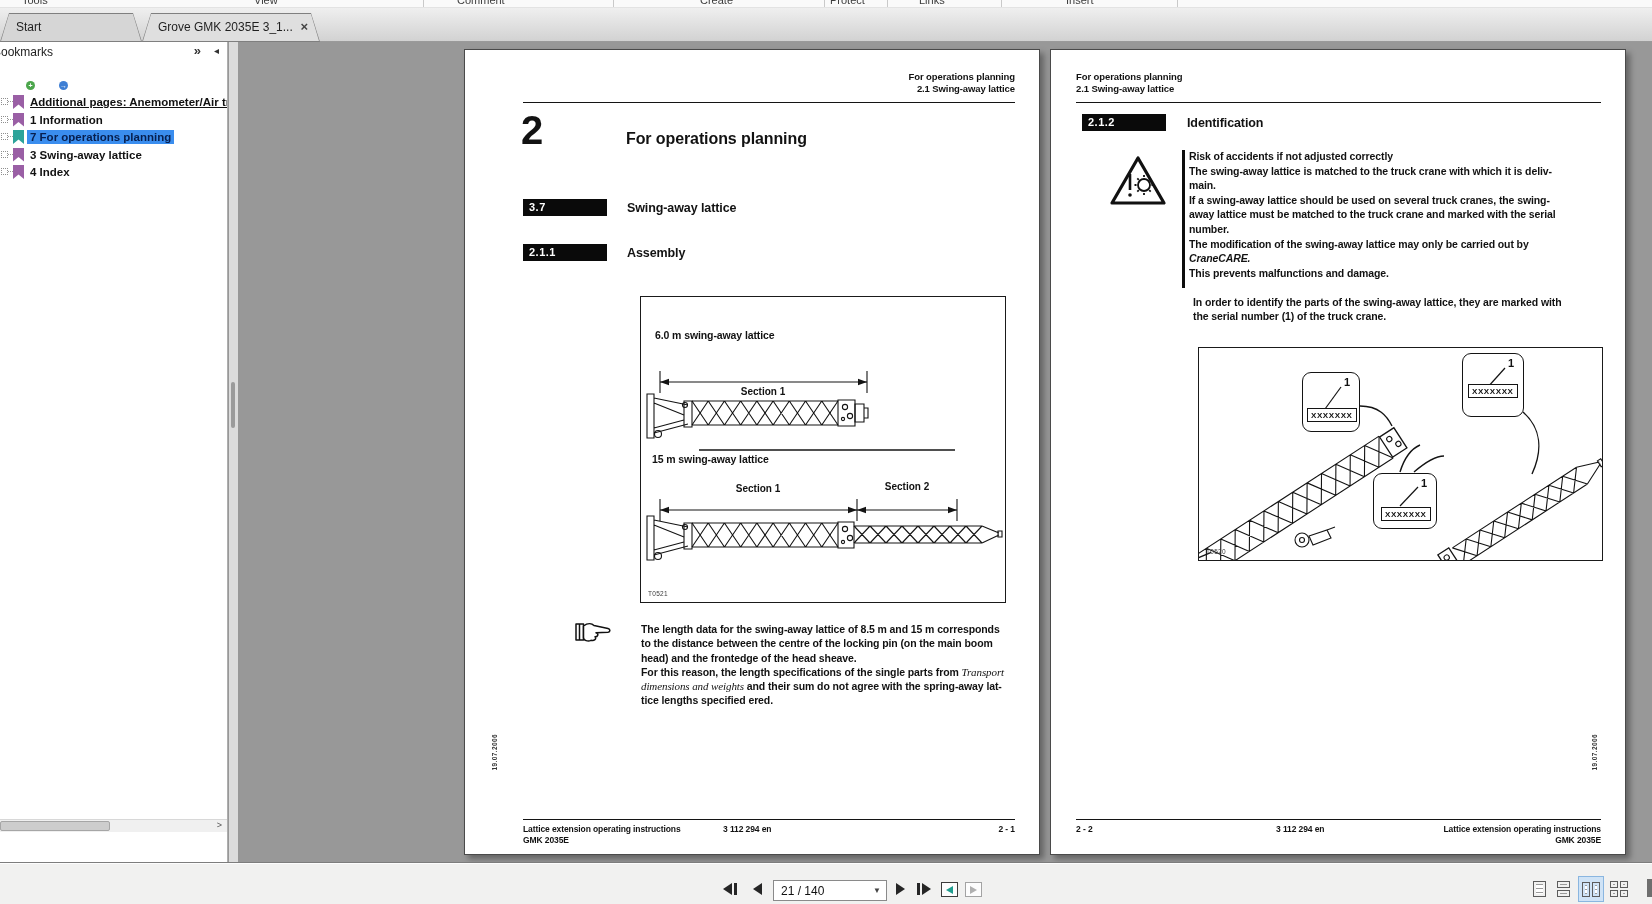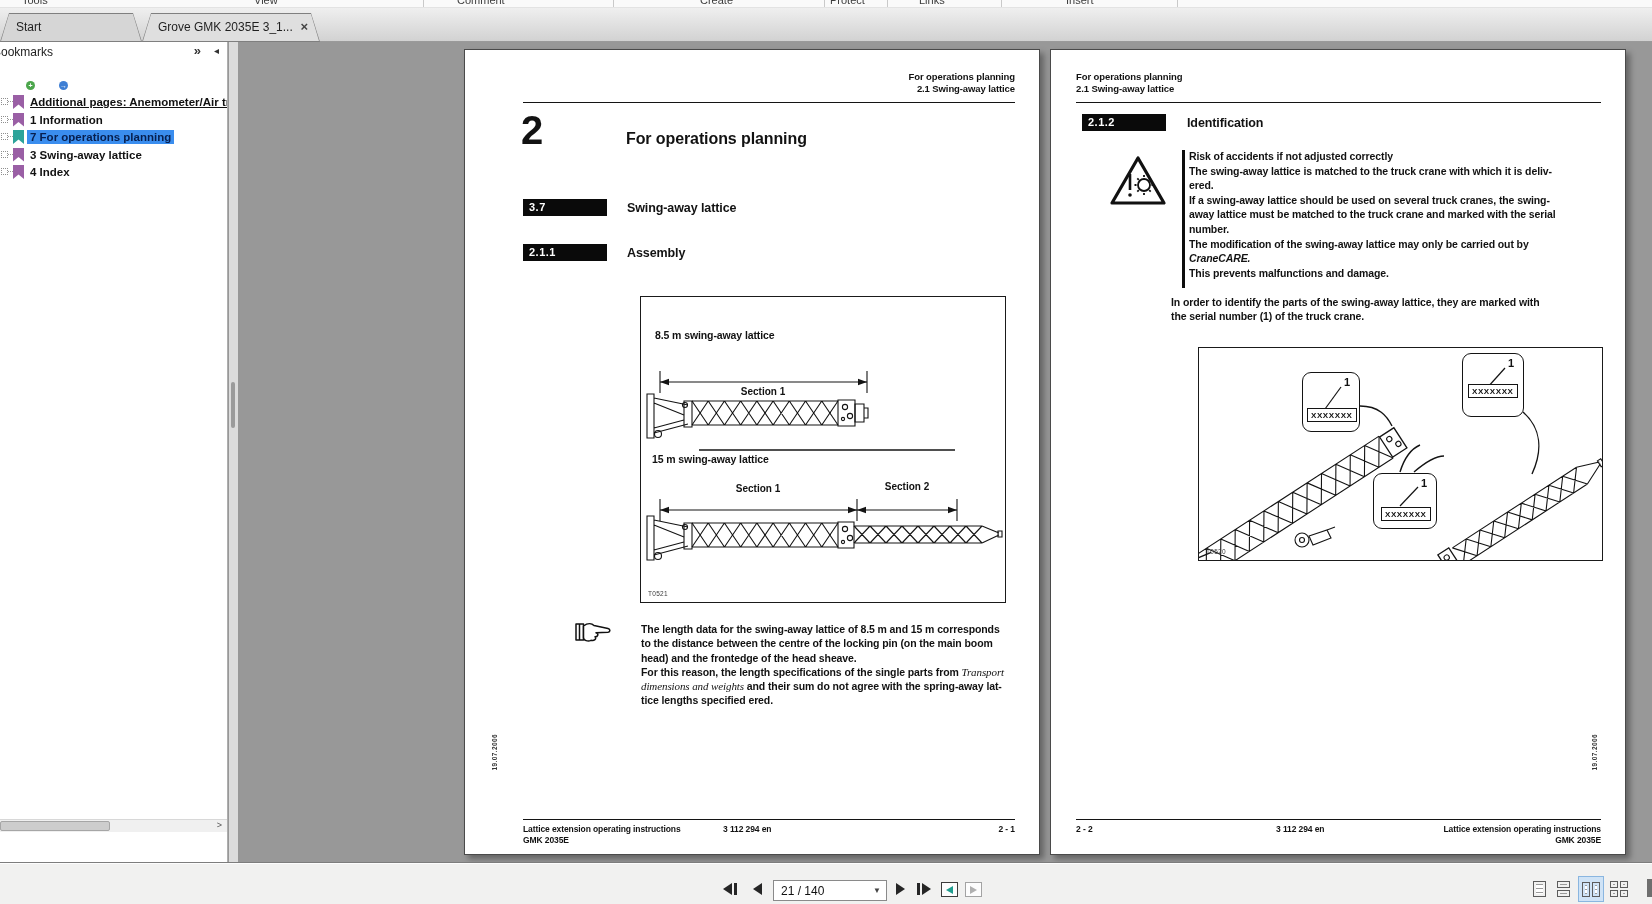--- a/index.html
+++ b/index.html
@@ -243,21 +243,21 @@
 
           <path d="M197,225 h16 v26 h-16 z"></path>
           <circle cx="204" cy="232" r="2.6"></circle>
             <circle cx="209" cy="241" r="2.6"></circle>
             <circle cx="202" cy="245" r="1.6"></circle>
 
           <path d="M213,229 h128 M213,246 h128 M213,229 L229,246 M229,229 L213,246 M229,229 L245,246 M245,229 L229,246 M245,229 L261,246 M261,229 L245,246 M261,229 L277,246 M277,229 L261,246 M277,229 L293,246 M293,229 L277,246 M293,229 L309,246 M309,229 L293,246 M309,229 L325,246 M325,229 L309,246 M325,229 L341,246 M341,229 L325,246"></path>
           <path d="M341,229 L358,236 M341,246 L358,238 M357,234 h4 v6 h-4 z"></path>
         </g>
       </svg>
-      <div class="pg-text fig-cap" style="left:14px;top:32px">8.5 m swing-away lattice</div>
+      <div class="pg-text fig-cap" style="left:14px;top:32px">6.0 m swing-away lattice</div>
       <div class="fig-sec" style="left:72px;top:89px">Section 1</div>
       <div class="pg-text fig-cap" style="left:11px;top:156px">15 m swing-away lattice</div>
       <div class="fig-sec" style="left:67px;top:186px">Section 1</div>
       <div class="fig-sec" style="left:216px;top:184px">Section 2</div>
       <div class="fig-id">T0521</div>
     </div>
 
     <svg style="position:absolute;left:110px;top:570px" width="38" height="24" viewBox="0 0 38 24">
       <g fill="#fff" stroke="#111" stroke-width="1.5" stroke-linejoin="round">
         <rect x="1" y="4" width="7.5" height="16"></rect>
@@ -302,30 +302,30 @@
       <g fill="none" stroke="#111" stroke-width="1.8">
         <circle cx="35" cy="31" r="6"></circle>
         <path d="M35,23 v-2 M35,39 v2 M27.5,31 h-2 M42.5,31 h2 M29.8,25.8 l-1.5,-1.5 M40.2,36.2 l1.5,1.5 M29.8,36.2 l-1.5,1.5 M40.2,25.8 l1.5,-1.5"></path>
       </g>
     </svg>
 
     <div class="warn-bar" style="left:131px;top:100px;height:138px"></div>
     <div style="position:absolute;left:138px;top:99px">
       <div class="pg-text body-line" style="position:relative;line-height:14.6px">Risk of accidents if not adjusted correctly</div>
       <div class="pg-text body-line" style="position:relative;line-height:14.6px">The swing-away lattice is matched to the truck crane with which it is deliv-</div>
-      <div class="pg-text body-line" style="position:relative;line-height:14.6px">ered.</div>
+      <div class="pg-text body-line" style="position:relative;line-height:14.6px">main.</div>
       <div class="pg-text body-line" style="position:relative;line-height:14.6px">If a swing-away lattice should be used on several truck cranes, the swing-</div>
       <div class="pg-text body-line" style="position:relative;line-height:14.6px">away lattice must be matched to the truck crane and marked with the serial</div>
       <div class="pg-text body-line" style="position:relative;line-height:14.6px">number.</div>
       <div class="pg-text body-line" style="position:relative;line-height:14.6px">The modification of the swing-away lattice may only be carried out by</div>
       <div class="pg-text body-line bold-it" style="position:relative;line-height:14.6px">CraneCARE.</div>
       <div class="pg-text body-line" style="position:relative;line-height:14.6px">This prevents malfunctions and damage.</div>
     </div>
 
-    <div style="position:absolute;left:120px;top:245px">
+    <div style="position:absolute;left:142px;top:245px">
       <div class="pg-text body-line" style="position:relative">In order to identify the parts of the swing-away lattice, they are marked with</div>
       <div class="pg-text body-line" style="position:relative">the serial number (1) of the truck crane.</div>
     </div>
 
     <div class="figure" style="left:147px;top:297px;width:405px;height:214px">
       <svg class="fig-svg" width="403" height="212" viewBox="0 0 403 212">
         <g stroke="#141414" fill="none" stroke-width="1.1">
 
           <g transform="translate(14,196) rotate(-33)">
             <path d="M-42,-3 h8 v32 h-8 z M-34,1 l28,5 M-34,25 l28,-7" stroke-width="1.3"></path>

